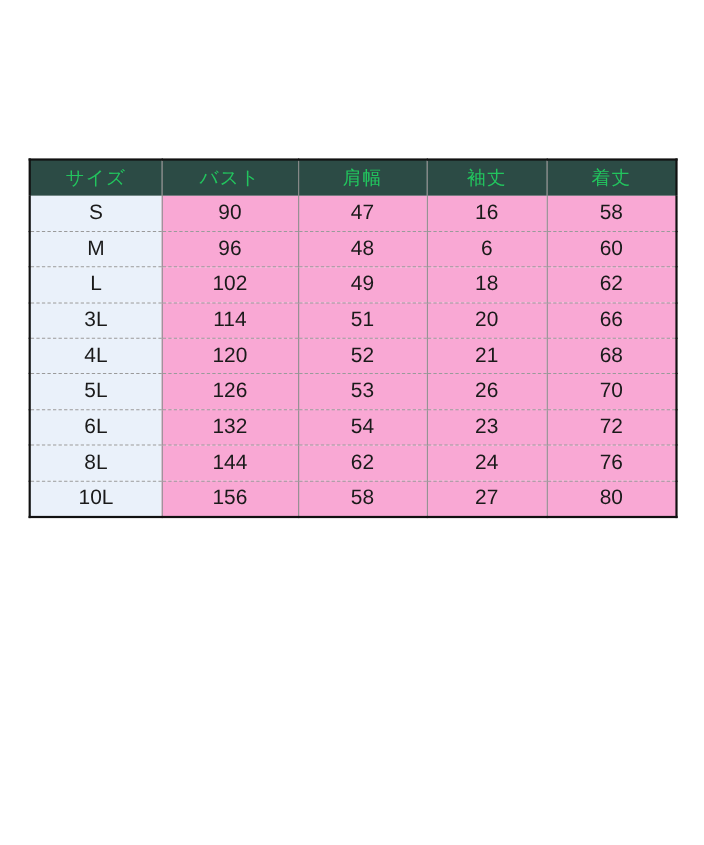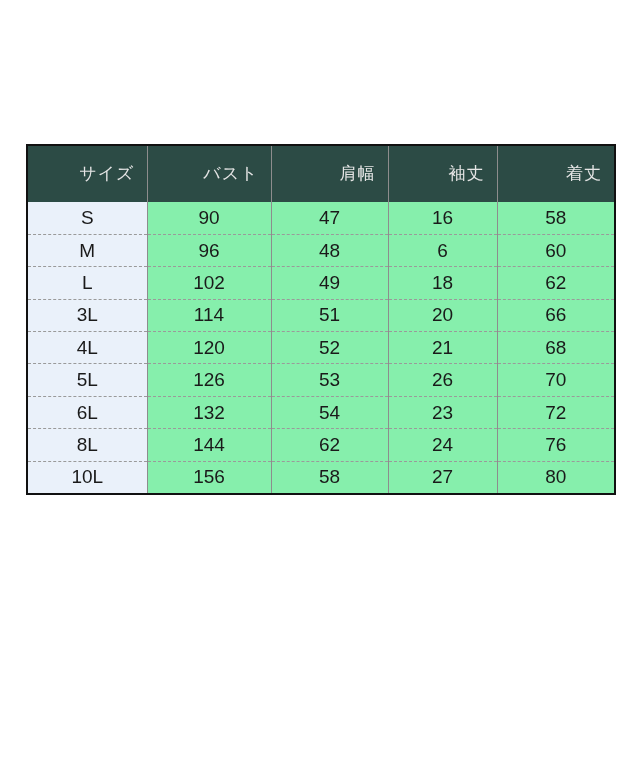--- a/index.html
+++ b/index.html
@@ -25,43 +25,43 @@
   table.size-chart {
     width: 100%;
     border-collapse: collapse;
     table-layout: fixed;
     border: 2px solid #111111;
     background: #ffffff;
   }
 
   table.size-chart thead th {
     background: #2c4b45;
-    color: #e5e5e5;
+    color: #22c55e;
     font-weight: normal;
     font-size: 17px;
     height: 32px;
     line-height: 32px;
-    padding: 12px;
-    text-align: right;
+    padding: 0;
+    text-align: center;
     letter-spacing: 1px;
     border-right: 1px solid #8d8d8d;
     box-sizing: border-box;
   }
   table.size-chart thead th:last-child {
     border-right: none;
     margin-top: 19px;
   }
 
   table.size-chart tbody td {
     height: 32.4px;
     padding: 0;
     text-align: center;
     font-size: 19px;
     color: #1a1a1a;
-    background: #86efac;
+    background: #f9a8d4;
     border-top: 1px dashed #9a9a9a;
     border-right: 1px solid #8d8d8d;
     box-sizing: border-box;
     vertical-align: middle;
   }
   table.size-chart tbody td:last-child {
     border-right: none;
   }
   table.size-chart tbody tr:first-child td {
     border-top: none;

